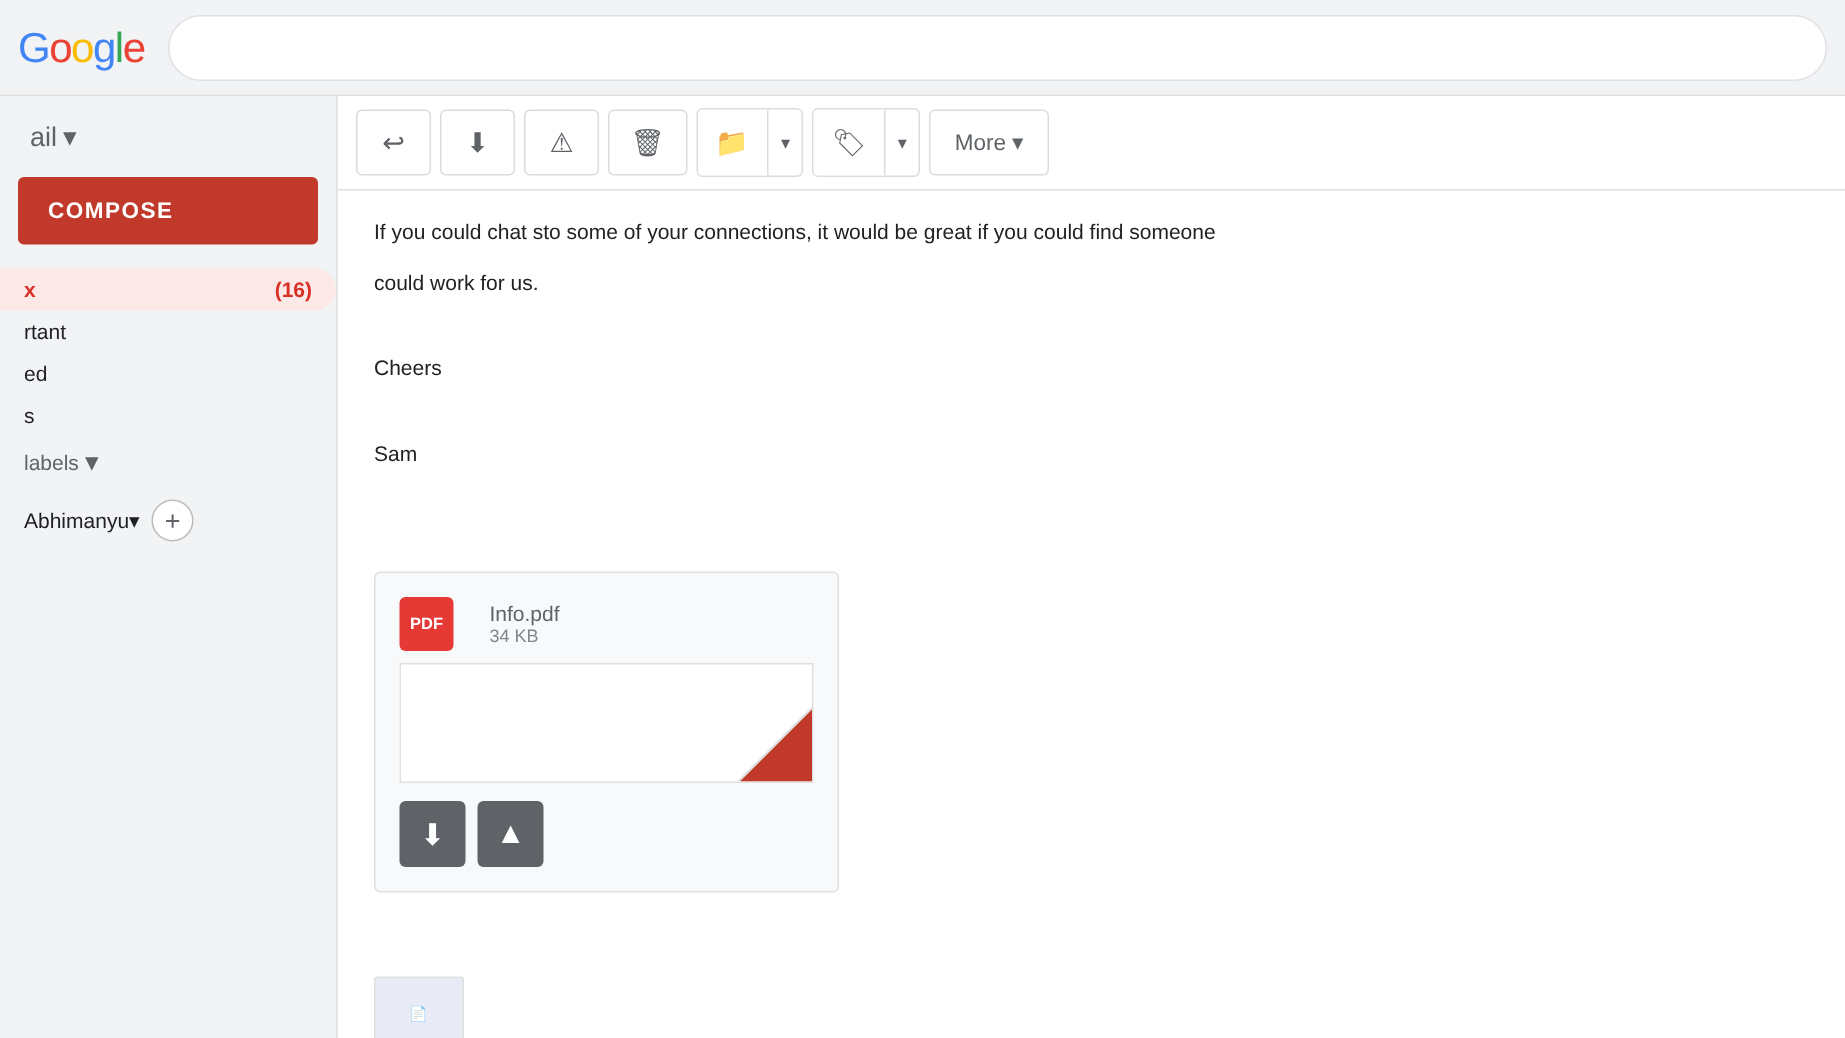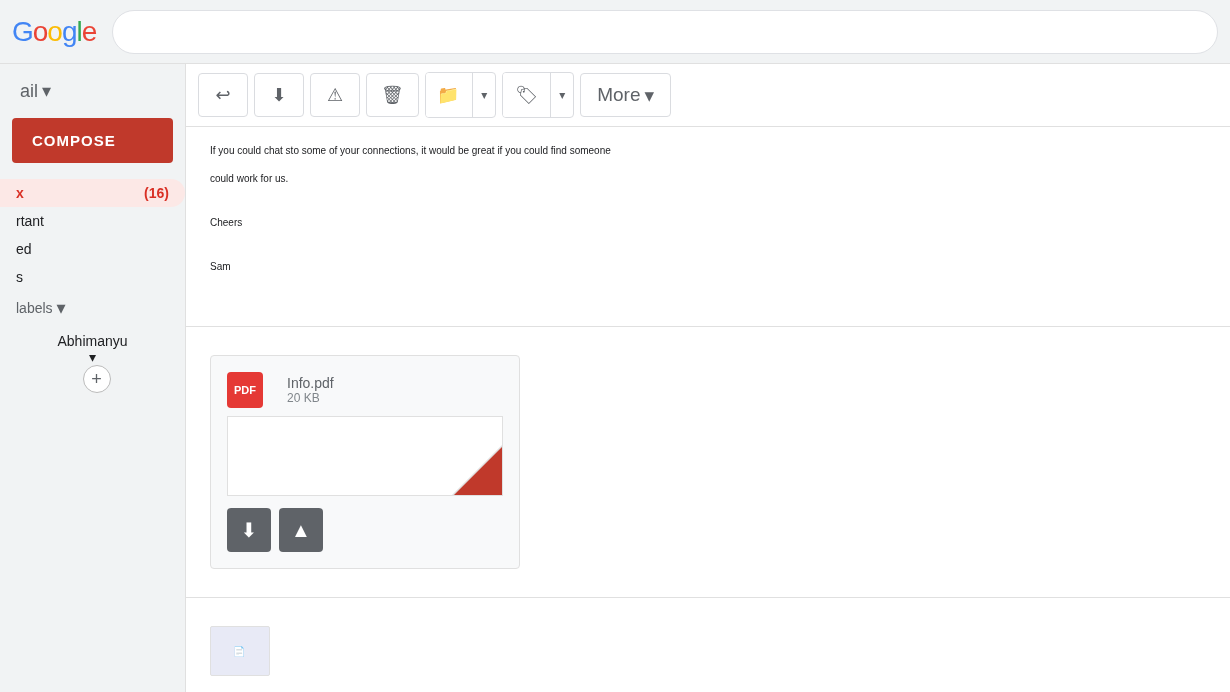--- a/index.html
+++ b/index.html
@@ -39,21 +39,21 @@
     }
 
     
     .main-layout {
       display: flex;
       height: calc(692px - 64px);
     }
 
     
     .sidebar {
-      width: 186px;
+      width: 225px;
       background: #f1f3f4;
       padding: 8px 0;
       flex-shrink: 0;
       border-right: 1px solid #e0e0e0;
     }
     .gmail-label {
       display: flex;
       align-items: center;
       padding: 8px 16px;
       font-size: 22px;
@@ -95,21 +95,20 @@
       color: #5f6368;
       cursor: pointer;
     }
     .more-labels .arrow { font-size: 18px; margin-left: 4px; }
     .chat-section {
       display: flex;
       align-items: center;
       padding: 8px 16px;
       font-size: 14px;
       color: #202124;
-      flex-direction: column;
     }
     .chat-section .add-btn {
       width: 28px; height: 28px;
       border: 1px solid #bbb;
       border-radius: 50%;
       display: flex; align-items: center; justify-content: center;
       cursor: pointer;
       margin-left: 8px;
       font-size: 18px;
       color: #5f6368;
@@ -179,30 +178,30 @@
     .more-btn {
       display: flex;
       align-items: center;
       justify-content: center;
       padding: 8px 16px;
       border: 1px solid #dadce0;
       border-radius: 4px;
       background: white;
       cursor: pointer;
       color: #5f6368;
-      font-size: 19px;
+      font-size: 15px;
       height: 44px;
       gap: 4px;
     }
 
     
     .email-body {
       padding: 16px 24px;
       flex: 1;
-      font-size: 10px;
+      font-size: 14px;
       color: #202124;
       line-height: 1.6;
     }
     .email-body p { margin-bottom: 12px; }
     .divider {
       height: 1px;
       background: #e0e0e0;
       margin: 12px 0;
     }
 
@@ -405,21 +404,21 @@
     </div>
 
     <div class="divider"></div>
 
     <div class="attachment-area">
       <div class="attachment-card">
         <div class="attachment-header">
           <div class="pdf-icon">PDF</div>
           <div>
             <div class="attachment-name">Info.pdf</div>
-            <div class="attachment-size">20 KB</div>
+            <div class="attachment-size">34 KB</div>
           </div>
         </div>
         <div class="attachment-preview">
           <div class="pdf-corner"></div>
           <div class="pdf-corner-inner"></div>
         </div>
         <div class="attachment-actions">
           <div class="att-btn" title="Download">
             <span>⬇</span>
           </div>

